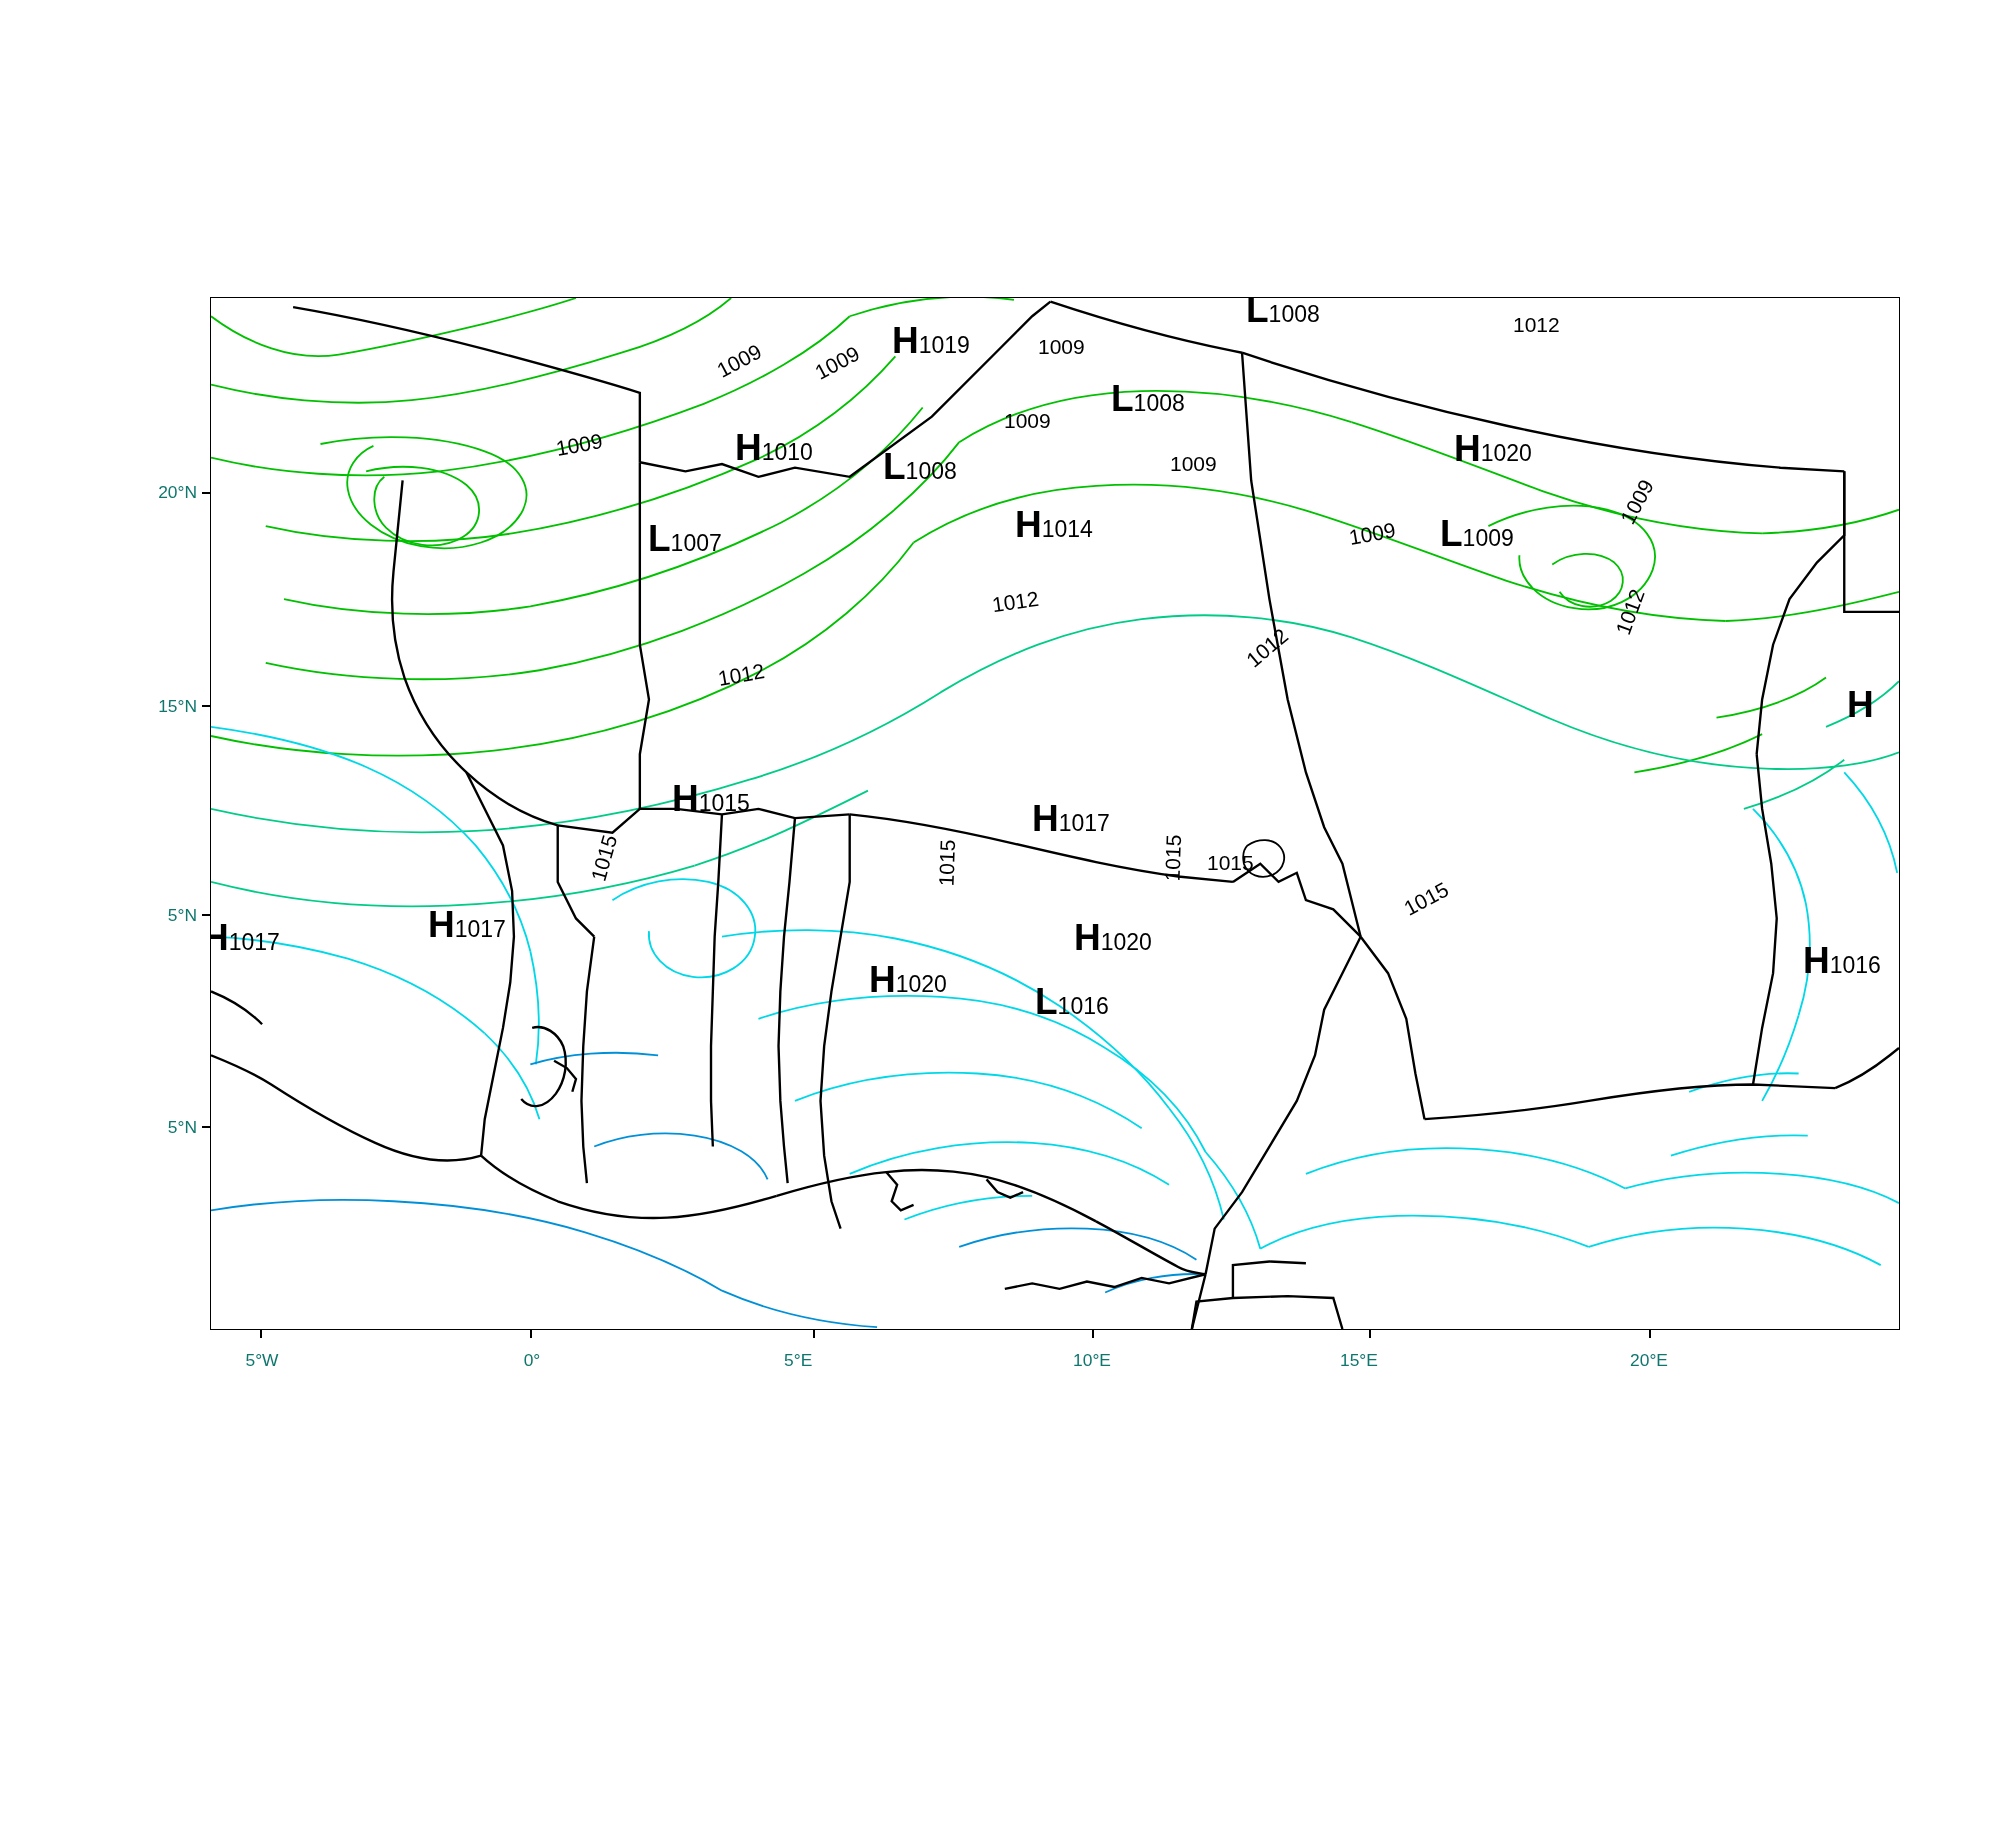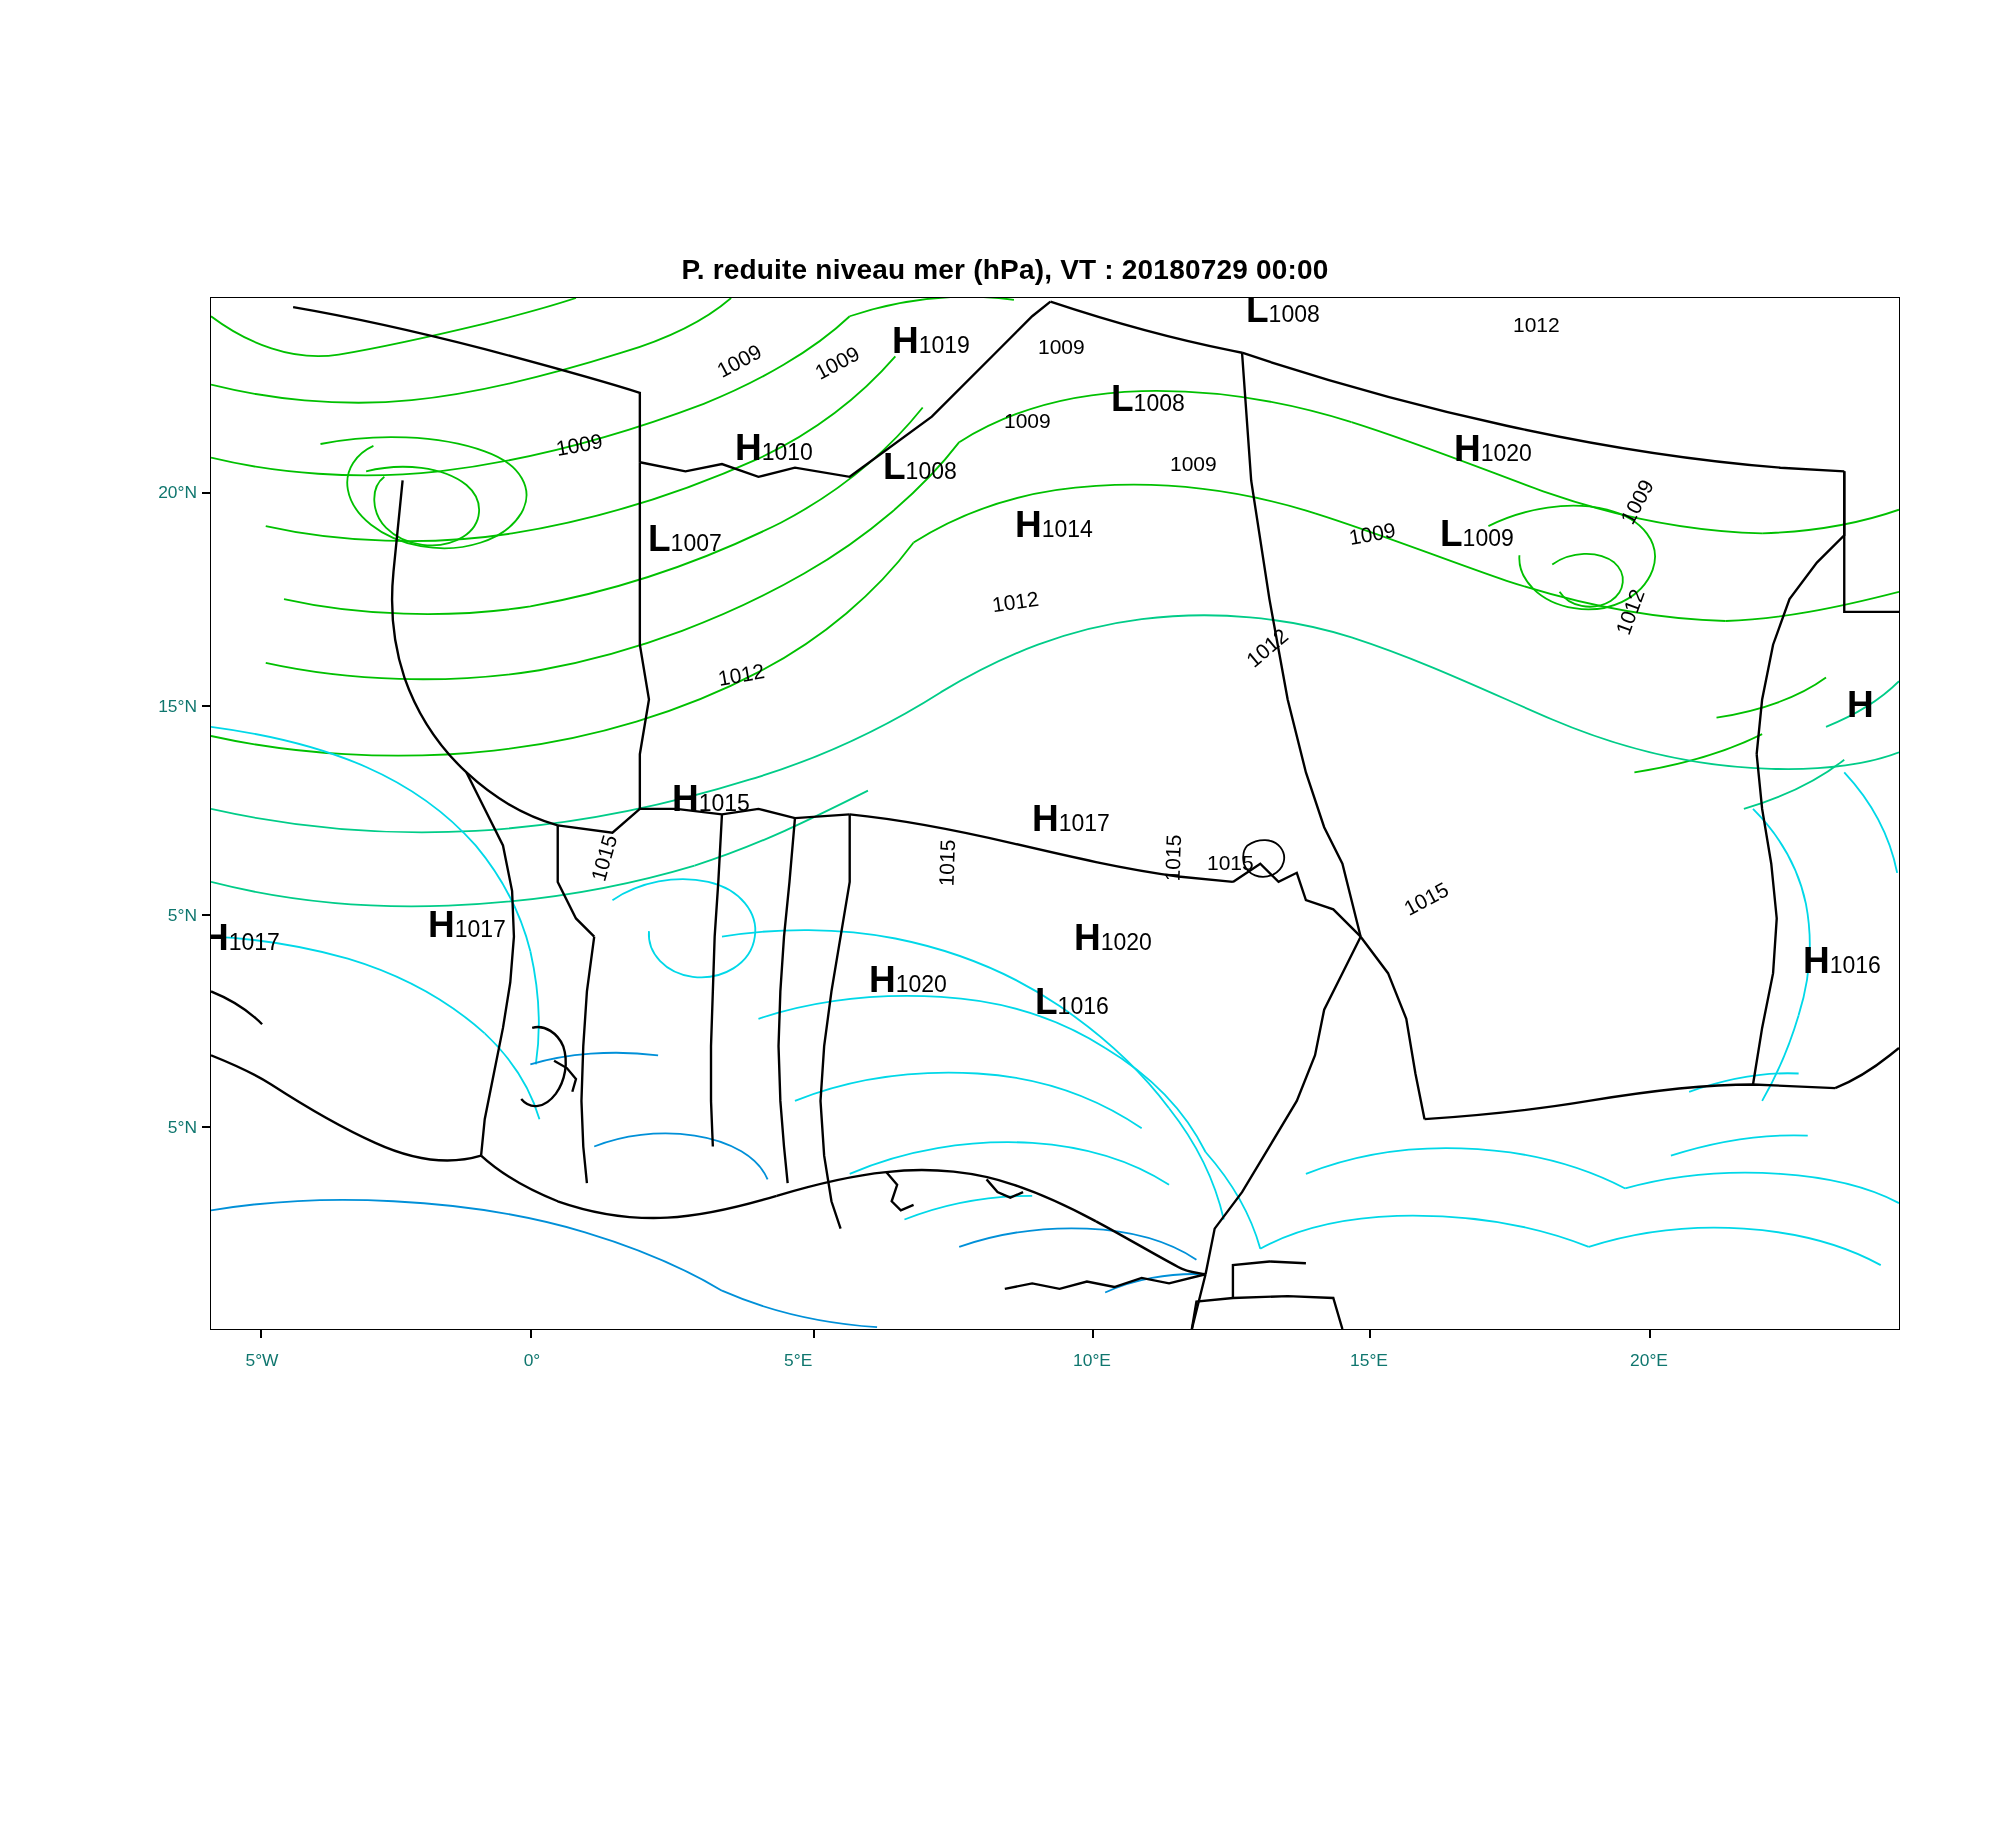--- a/index.html
+++ b/index.html
@@ -80,21 +80,20 @@
     font-size: 21px;
     color: #000000;
     white-space: nowrap;
   }
 </style>
 </head>
 <body>
 
 <div id="figure">
 
-  <div id="chart-title">P. reduite niveau mer (hPa),  VT : 20180729  00:00</div>
 
   <div id="map-frame">
 
     <svg id="map-svg" viewBox="0 0 1850 1130" preserveAspectRatio="none">
 
       <g fill="none" stroke="#00c000" stroke-width="2">
         <path d="M0,20 C40,50 90,70 140,62 C200,52 250,40 300,28 C340,18 370,10 400,0"></path>
         <path d="M0,95 C60,110 140,120 220,112 C300,104 380,82 450,60 C500,45 540,26 570,0"></path>
         <path d="M0,175 C70,192 160,200 250,190 C350,178 450,150 540,116 C600,92 660,58 700,20"></path>
         <path d="M60,250 C140,268 240,272 330,258 C430,242 520,212 600,176 C660,148 710,110 750,64"></path>
@@ -269,17 +268,17 @@
 
   <div class="axis-label ylab" style="left:110px;top:482px;width:87px;">20°N</div>
   <div class="axis-label ylab" style="left:110px;top:696px;width:87px;">15°N</div>
   <div class="axis-label ylab" style="left:110px;top:905px;width:87px;">5°N</div>
   <div class="axis-label ylab" style="left:110px;top:1117px;width:87px;">5°N</div>
 
   <div class="axis-label" style="left:233px;top:1350px;width:58px;text-align:center;">5°W</div>
   <div class="axis-label" style="left:503px;top:1350px;width:58px;text-align:center;">0°</div>
   <div class="axis-label" style="left:784px;top:1350px;width:58px;">5°E</div>
   <div class="axis-label" style="left:1063px;top:1350px;width:58px;text-align:center;">10°E</div>
-  <div class="axis-label" style="left:1340px;top:1350px;width:58px;text-align:center;">15°E</div>
+  <div class="axis-label" style="left:1340px;top:1350px;width:58px;text-align:left;">15°E</div>
   <div class="axis-label" style="left:1620px;top:1350px;width:58px;text-align:center;">20°E</div>
 
 </div>
 
 
 </body></html>

